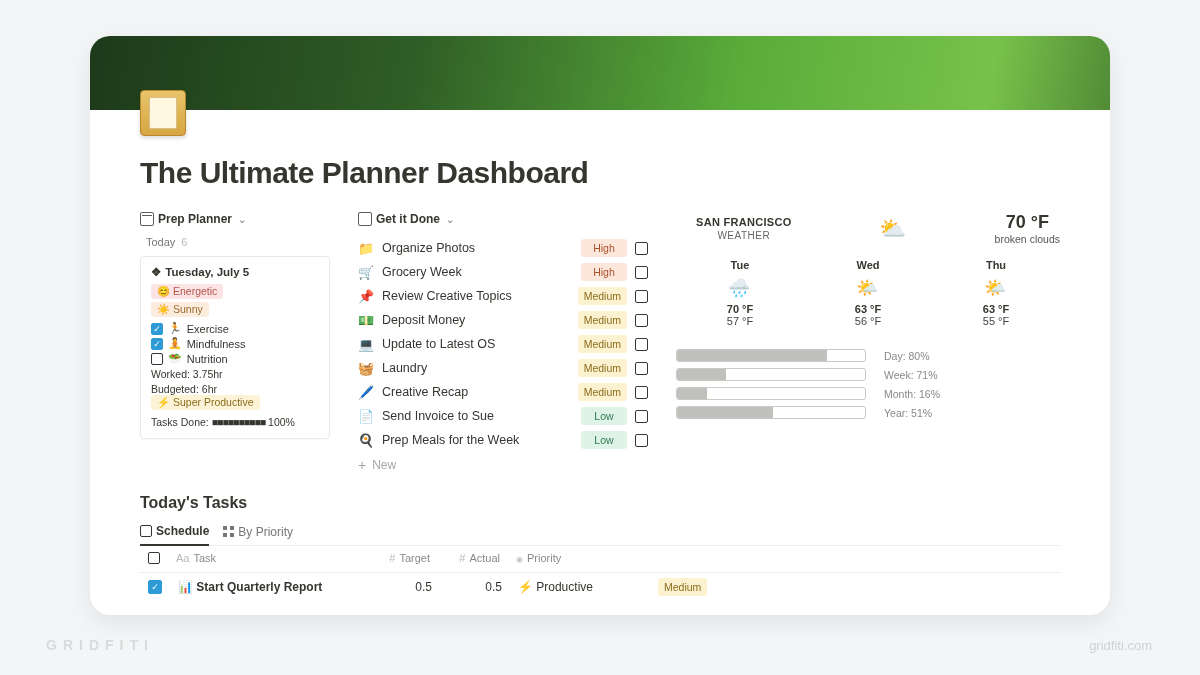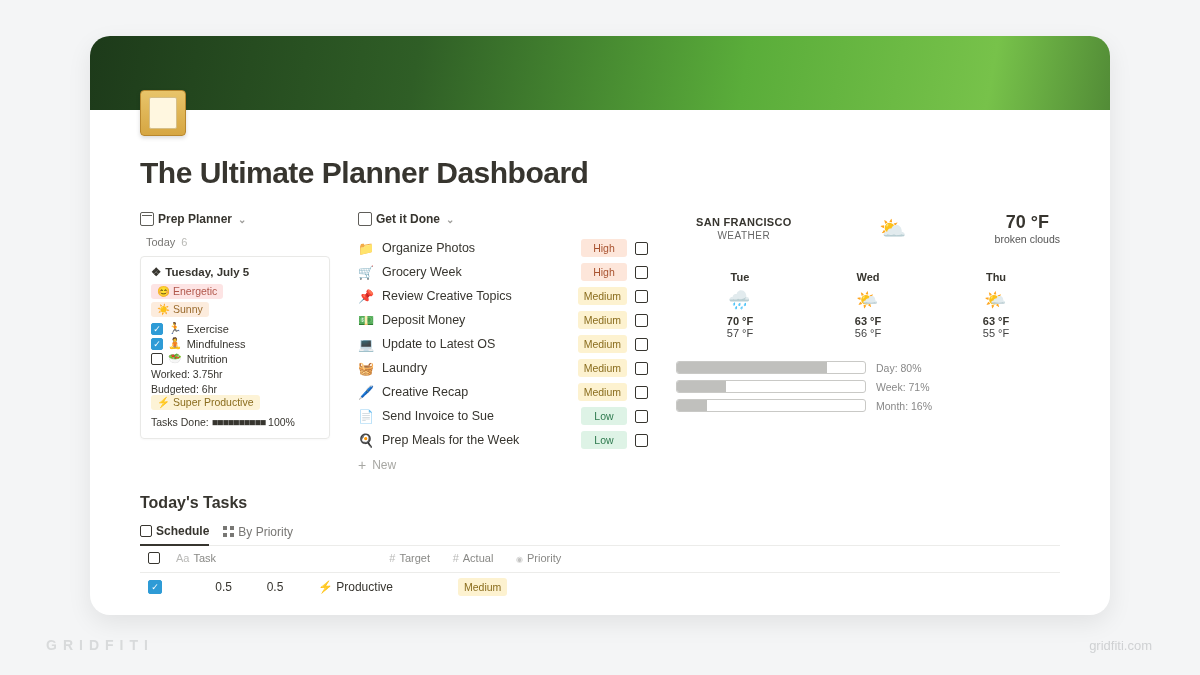--- a/index.html
+++ b/index.html
@@ -80,43 +80,43 @@
   .new-row{display:flex;align-items:center;gap:6px;color:#a7a7a3;font-size:12px;margin-top:6px;cursor:pointer}
   .new-row .plus{font-size:14px;line-height:1}
 
   
   .weather-head{display:flex;align-items:center;justify-content:space-between;gap:10px;margin-left:20px;}
   .weather-head .loc{text-align:center;font-size:11px;font-weight:700;letter-spacing:.3px}
   .weather-head .loc .sub{font-weight:500;color:#666;font-size:10px;margin-top:2px;letter-spacing:.5px}
   .weather-head .now{font-size:18px;font-weight:700;text-align:center}
   .weather-head .now .desc{font-size:10.5px;font-weight:400;color:#555}
   .weather-head .big-icon{font-size:22px}
-  .forecast{display:flex;justify-content:space-around;margin-top:26px}
+  .forecast{display:flex;justify-content:space-around;margin-top:14px}
   .fday{text-align:center;font-size:11px}
   .fday .d{font-weight:600;margin-bottom:6px}
   .fday .ic{font-size:18px;margin-bottom:4px}
   .fday .t{font-weight:700;font-size:11px}
   .fday .t2{font-weight:400;font-size:11px;color:#444}
 
   .progress-block{margin-top:22px}
-  .prow{display:flex;align-items:center;gap:10px;margin:6px 0;font-size:10.5px;color:#888}
+  .prow{display:flex;align-items:center;gap:18px;margin:6px 0;font-size:10.5px;color:#888}
   .pbar{flex:0 0 190px;height:13px;border:1px solid #c9c9c6;border-radius:3px;overflow:hidden;background:#fff}
   .pfill{height:100%;background:#c0c0bd}
 
   
   .section-title{font-weight:700;font-size:16px;margin-top:22px;margin-bottom:8px}
   .tabs{display:flex;gap:14px;border-bottom:1px solid #ececea;font-size:12px}
   .tab{display:flex;align-items:center;gap:4px;padding:4px 0 6px 0;color:#787774;cursor:pointer}
   .tab.active{color:#37352f;font-weight:600;border-bottom:2px solid #37352f;margin-bottom:-1px}
   .table-head{display:flex;font-size:11px;color:#898986;border-bottom:1px solid #ececea}
   .table-head>div,.table-row>div{padding:6px 8px}
   .c-chk{flex:0 0 24px}
   .c-task{flex:0 0 200px}
   .c-target{flex:0 0 70px;text-align:right}
-  .c-actual{flex:0 0 70px;text-align:center}
+  .c-actual{flex:0 0 70px;text-align:right}
   .c-outcome{flex:0 0 140px}
   .c-priority{flex:0 0 100px}
   .table-row{display:flex;font-size:12px;align-items:center}
   .table-row .chk{width:14px;height:14px}
 
   
   .wm-left{position:absolute;left:46px;bottom:22px;letter-spacing:6px;font-size:14px;color:#d8dadb;font-weight:700}
   .wm-right{position:absolute;right:48px;bottom:22px;font-size:13px;color:#cfd1d3}
 
   .ico-cal{display:inline-block;width:12px;height:12px;border:1.3px solid currentColor;border-radius:2px;position:relative}
@@ -302,20 +302,26 @@
                 <div class="pfill" style="width:26%"></div>
               </div>
               <span>Week: 71%</span>
             </div>
             <div class="prow">
               <div class="pbar">
                 <div class="pfill" style="width:16%"></div>
               </div>
               <span>Month: 16%</span>
             </div>
+            <div class="prow">
+              <div class="pbar">
+                <div class="pfill" style="width:51%"></div>
+              </div>
+              <span>Year: 51%</span>
+            </div>
           </div>
       </div>
 
     </div>
 
     <div class="section-title">Today's Tasks</div>
     <div class="tabs" id="ttabs">
         <div class="tab active">
           <span class="ico ico-list"></span>
           <span>Schedule</span>
@@ -328,20 +334,21 @@
     <div class="table-head">
       <div class="c-chk"><span class="chk"></span></div>
       <div class="c-task"><span style="opacity:.6;margin-right:4px">Aa</span><span>Task</span></div>
       <div class="c-target hash">Target</div>
       <div class="c-actual hash">Actual</div>
       <div class="c-priority dot">Priority</div>
     </div>
     <div id="trows">
         <div class="table-row">
           <div class="c-chk"><span class="chk done">✓</span></div>
+          <div class="c-task"><span>📊</span> <b>Start Quarterly Report</b></div>
           <div class="c-target">0.5</div>
           <div class="c-actual">0.5</div>
           <div class="c-outcome">⚡ Productive</div>
           <div class="c-priority"><span class="pri Medium">Medium</span></div>
         </div>
       </div>
   </div>
 </div>
 
 <div class="wm-left">GRIDFITI</div>

